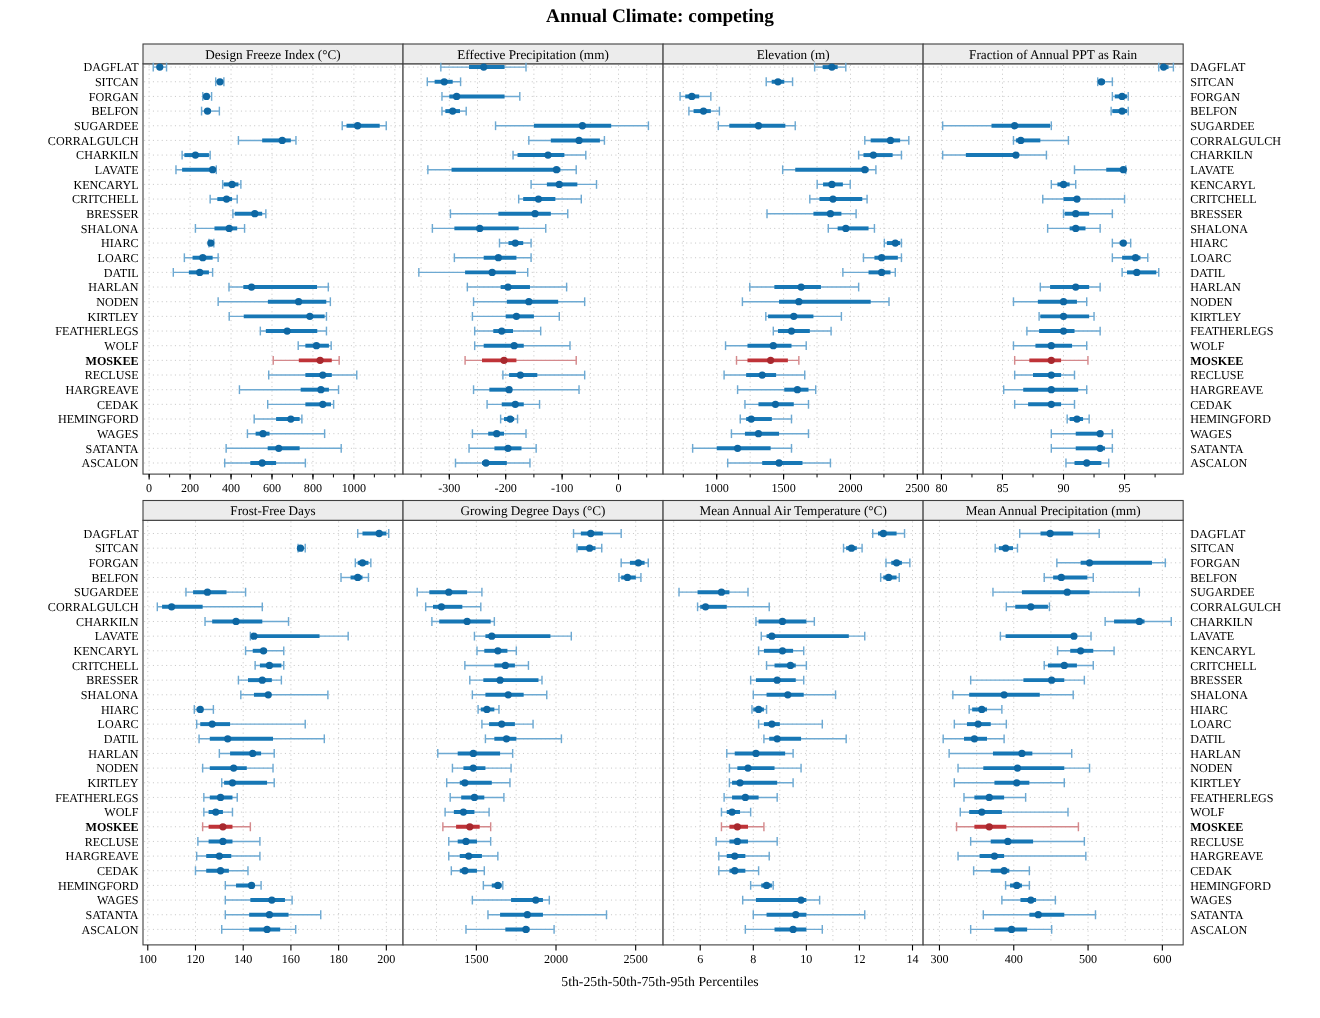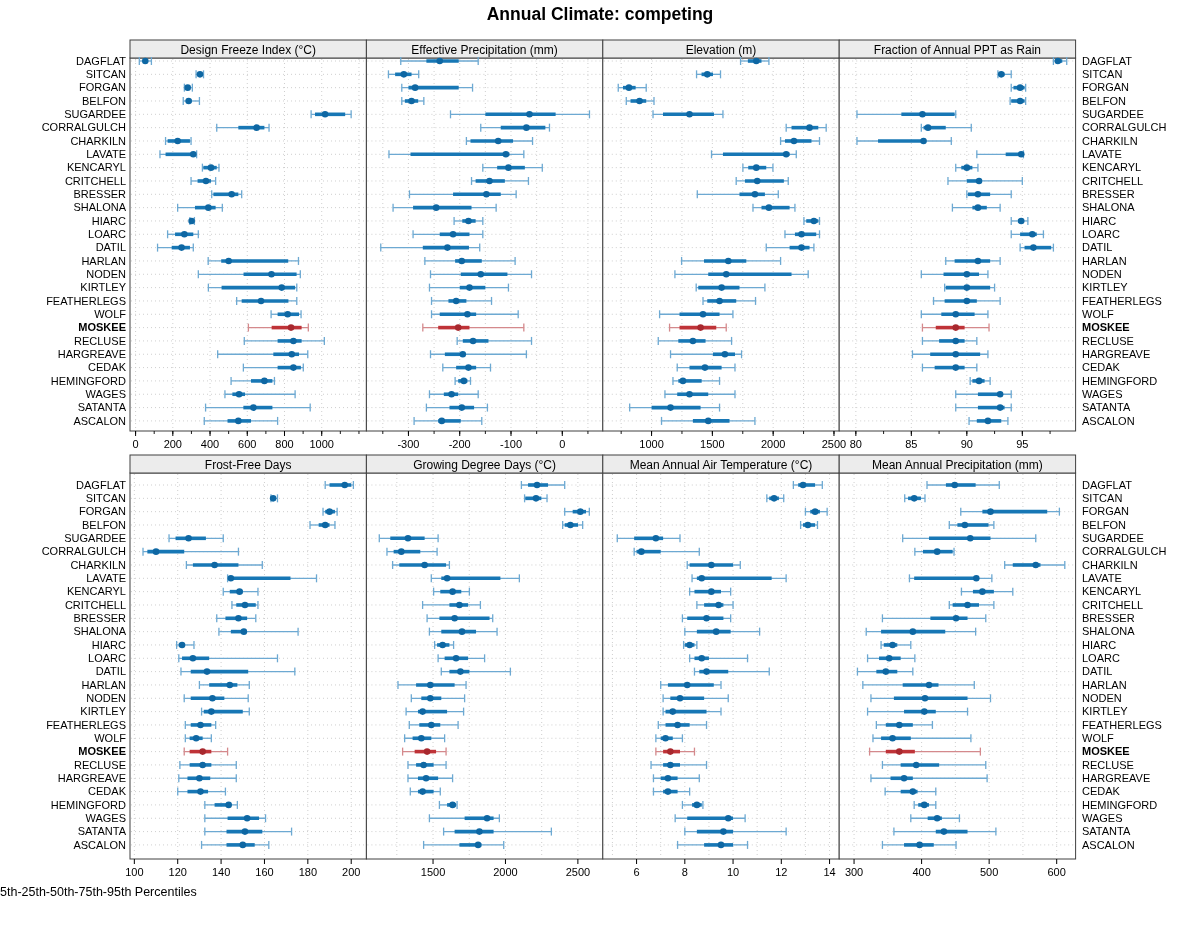--- a/index.html
+++ b/index.html
@@ -1,20 +1,20 @@
 <!DOCTYPE html>
 <html><head>
 <meta charset="utf-8">
 <style>
   html,body{margin:0;padding:0;background:#fff;}
   .figure{position:relative;width:1200px;height:925px;background:#fff;
-          font-family:Liberation Sans, sans-serif;overflow:hidden;}
+          font-family:Liberation Serif, serif;overflow:hidden;}
   .fig-title{position:absolute;top:4px;left:0;width:1200px;text-align:center;
              font-size:17.5px;font-weight:bold;color:#000;}
-  .fig-caption{position:absolute;top:885px;left:0;width:1200px;
+  .fig-caption{position:absolute;top:885px;left:0;width:1200px;text-align:center;
                font-size:12.5px;color:#000;}
   svg{position:absolute;top:0;left:0;}
 </style>
 </head>
 <body>
 
 <div class="figure">
   <div class="fig-title">Annual Climate: competing</div>
   <svg id="trellis" width="1200" height="925">
       <g>

